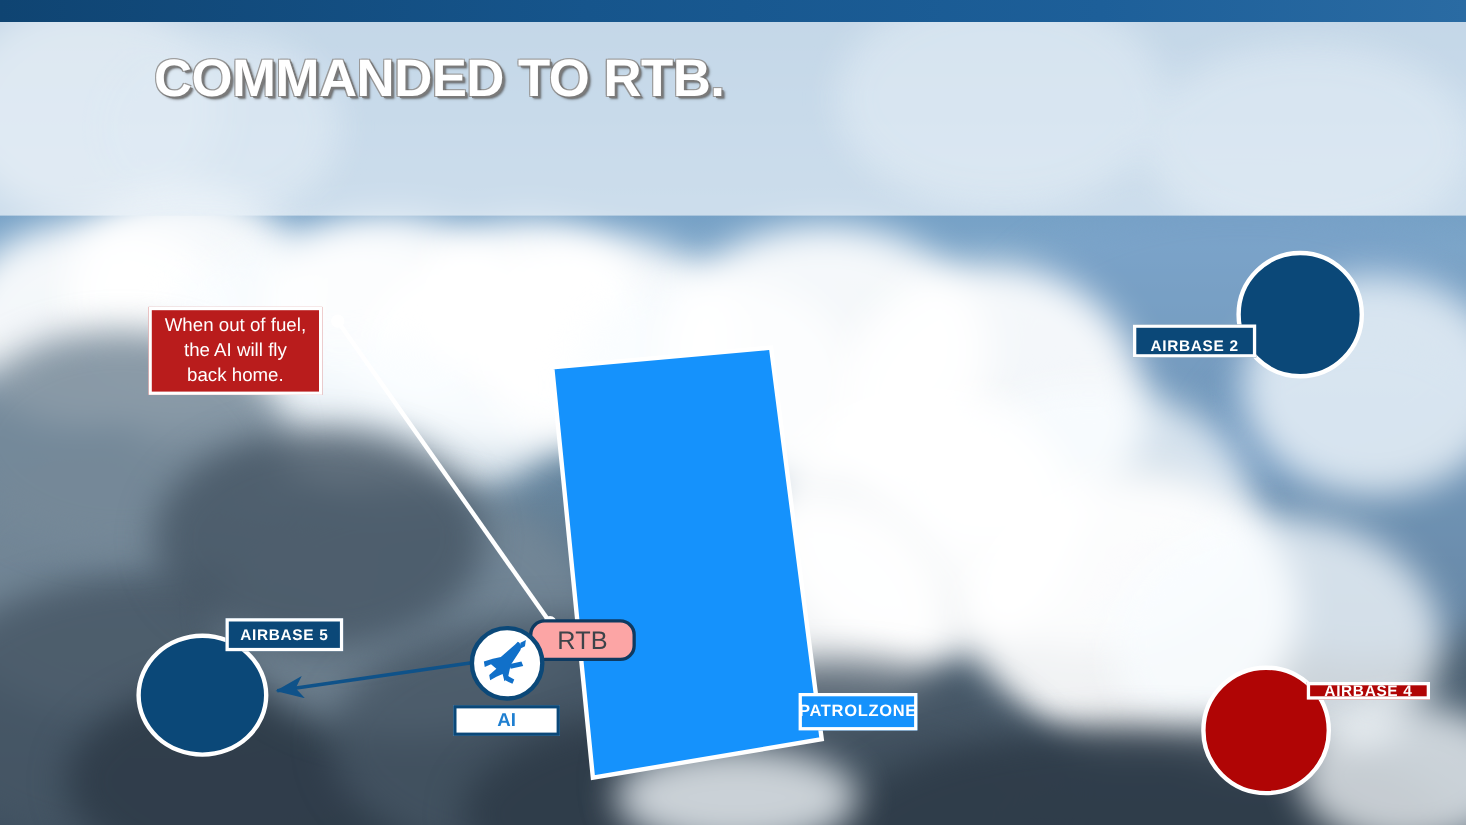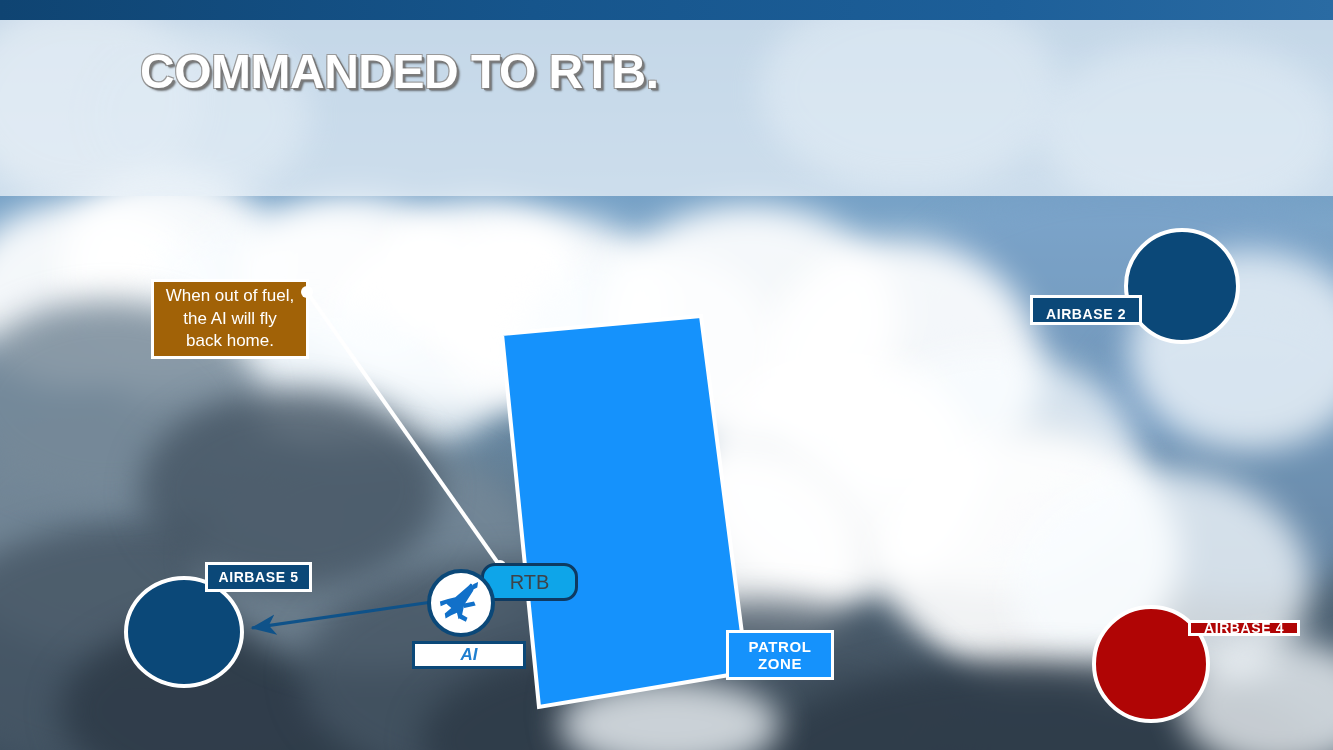--- a/index.html
+++ b/index.html
@@ -77,47 +77,46 @@
     border:3px solid #ffffff;
     color:#ffffff;
     font-weight:bold;
     letter-spacing:0.6px;
     z-index:20;
   }
   .callout-note {
     position:absolute;
     display:flex; align-items:center; justify-content:center;
     text-align:center;
-    background:#a16207;
+    background:#b91c1c;
     border:3px solid #ffffff;
     color:#ffffff;
     font-size:17px;
     line-height:1.35;
     z-index:20;
     padding:6px 10px;
-    margin-left:16px;
   }
   .white-box {
     position:absolute;
     display:flex; align-items:center; justify-content:center;
     background:#ffffff;
     border:3px solid #0b4878;
     color:#1f7fd0;
     font-size:17px;
     font-weight:bold;
     z-index:22;
   }
   .rtb-bubble {
     position:absolute;
     display:flex; align-items:center; justify-content:center;
-    background:#0ea5e9;
+    background:#fca5a5;
     border:3px solid #0e3a61;
     border-radius:14px;
     color:#3d4349;
-    font-size:20px;
+    font-size:23px;
     z-index:24;
   }
   .ai-badge {
     position:absolute;
     width:68px; height:68px;
     border-radius:50%;
     background:#ffffff;
     border:4px solid #0b4878;
     z-index:26;
     display:flex; align-items:center; justify-content:center;
@@ -223,21 +222,21 @@
   <div class="circle" style="left:1092px; top:605px; width:118px; height:118px; background:#b00505;"></div>
   <div class="label-box" style="left:1188px; top:620px; width:112px; height:16px; background:#b00505; font-size:14px;">
     <span>AIRBASE 4</span>
   </div>
 
   <div class="circle" style="left:124px; top:576px; width:120px; height:112px; background:#0b4878;"></div>
   <div class="label-box" style="left:205px; top:562px; width:107px; height:30px; background:#0b4878; font-size:14px;">
     <span>AIRBASE 5</span>
   </div>
 
-  <div class="label-box" style="left:726px; top:630px; width:108px; height:50px; background:#1592fc; font-size:15px; flex-direction:column; line-height:1.15;">
+  <div class="label-box" style="left:726px; top:630px; width:108px; height:34px; background:#1592fc; font-size:15px; line-height:1.15;">
     <span>PATROL</span>
     <span>ZONE</span>
   </div>
 
   <div class="callout-note" style="left:135px; top:279px; width:158px; height:80px;">
     <span>When out of fuel, the AI will fly back home.</span>
   </div>
 
   <div class="rtb-bubble" style="left:481px; top:563px; width:97px; height:38px;">
     <span>RTB</span>
@@ -250,17 +249,17 @@
         <path d="M44 8 C47 9 48 13 47 17 L36 34 L33 48 L29 52 L27 44 L20 47 L13 51 L12 45 L20 38 L14 33 L7 36 L6 30 L16 27 L25 25 L41 11 Z"></path>
 
         <path d="M47 9 L53 6 L52 13 L46 16 Z"></path>
 
         <path d="M34 33 L48 30 L50 35 L36 38 Z"></path>
         <path d="M31 45 L40 50 L38 55 L30 51 Z"></path>
       </g>
     </svg>
   </div>
 
-  <div class="white-box" style="left:412px; top:641px; width:114px; height:28px;font-style:italic;">
+  <div class="white-box" style="left:412px; top:641px; width:97px; height:28px;">
     <span>AI</span>
   </div>
 
 </div>
 
 </body></html>

